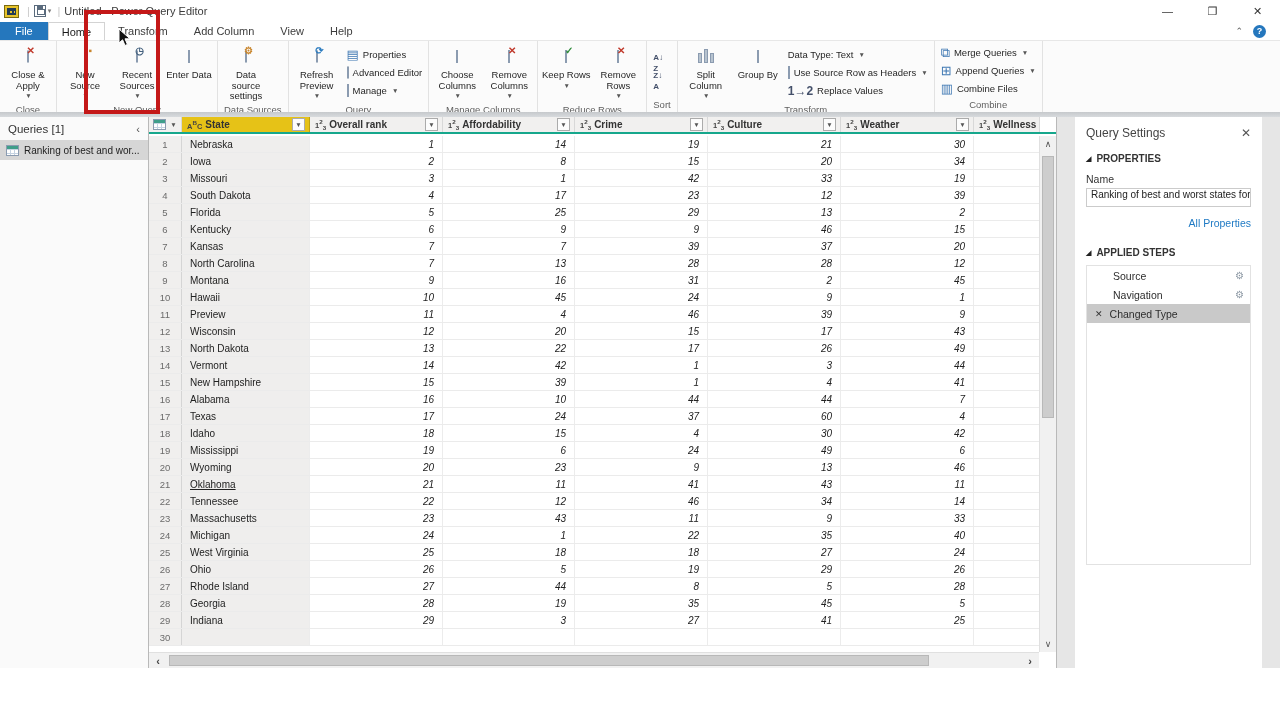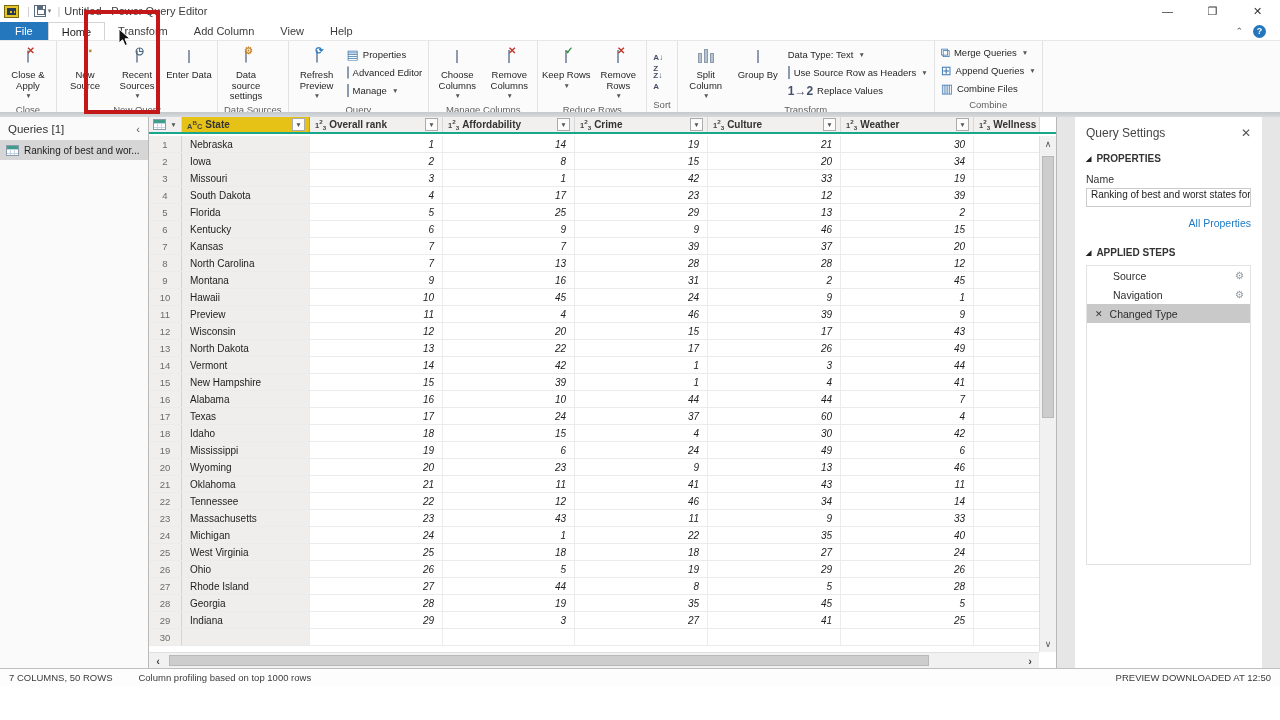--- a/index.html
+++ b/index.html
@@ -594,21 +594,21 @@
             <div class="gc txt" style="width: 128px;">Wyoming</div>
             <div class="gc num" style="width: 133px;">20</div>
             <div class="gc num" style="width: 132px;">23</div>
             <div class="gc num" style="width: 133px;">9</div>
             <div class="gc num" style="width: 133px;">13</div>
             <div class="gc num" style="width: 133px;">46</div>
             <div class="gc num" style="width: 66px;"></div>
           </div>
           <div class="grow">
             <div class="gnum">21</div>
-            <div class="gc txt" style="width: 128px;">Oklahoma</div>
+            <div class="gc txt" style="width: 128px; text-decoration: underline;">Oklahoma</div>
             <div class="gc num" style="width: 133px;">21</div>
             <div class="gc num" style="width: 132px;">11</div>
             <div class="gc num" style="width: 133px;">41</div>
             <div class="gc num" style="width: 133px;">43</div>
             <div class="gc num" style="width: 133px;">11</div>
             <div class="gc num" style="width: 66px;"></div>
           </div>
           <div class="grow">
             <div class="gnum">22</div>
             <div class="gc txt" style="width: 128px;">Tennessee</div>
@@ -742,25 +742,20 @@
             <span class="gear">⚙</span>
           </div>
           <div class="step sel">
             <span class="delx">✕</span>
             <span>Changed Type</span>
           </div>
         </div>
     </div>
   </div>
 
-  <div class="statusbar">
-    <span>7 COLUMNS, 50 ROWS</span>
-    <span>Column profiling based on top 1000 rows</span>
-    <span class="stat-right">PREVIEW DOWNLOADED AT 12:50</span>
-  </div>
 
 
   <div class="redbox"></div>
 
   <svg class="cursor" width="14" height="20" viewBox="0 0 14 20">
     <path d="M1,1 L1,15 L4.6,11.8 L7,17.5 L9.4,16.4 L7,10.8 L12,10.8 Z" fill="#111" stroke="#fff" stroke-width="1"></path>
   </svg>
 </div>
 
 </body></html>

